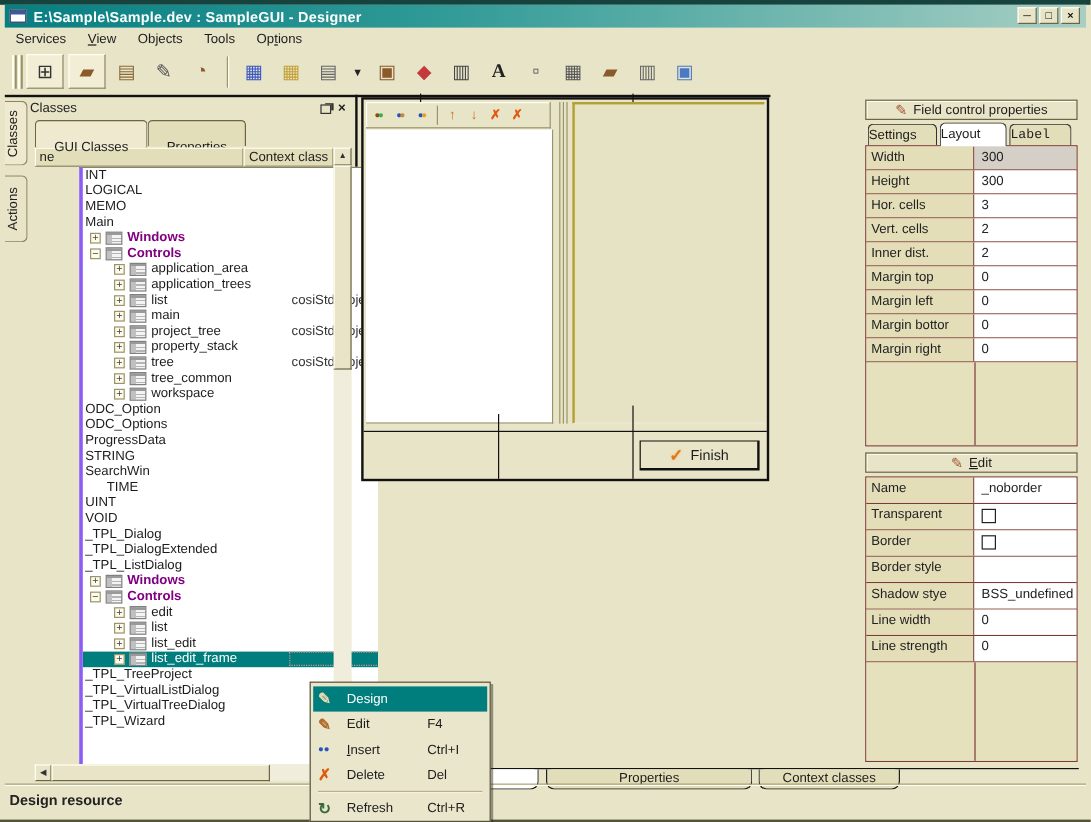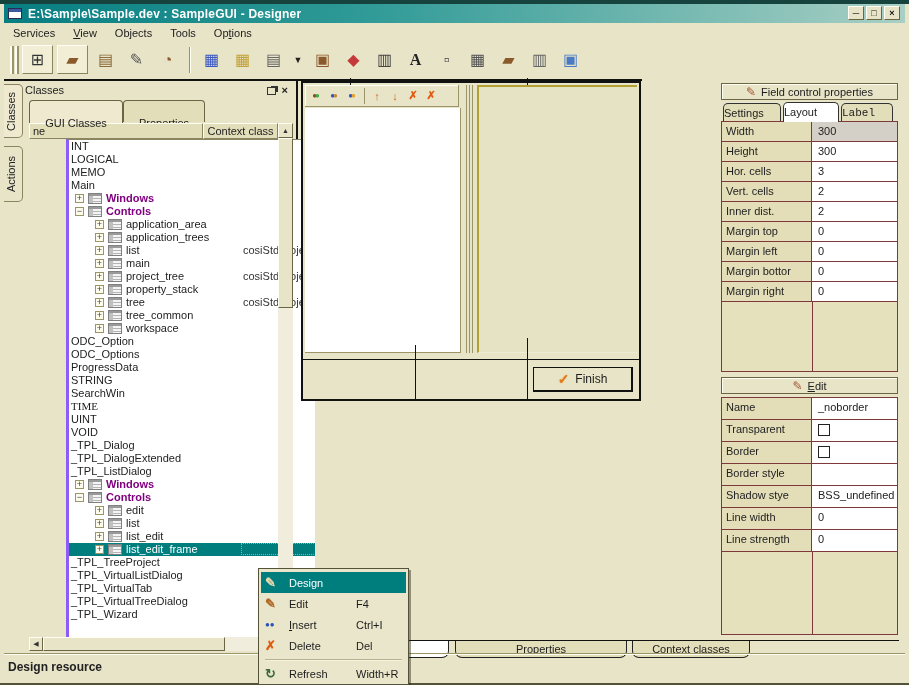--- a/index.html
+++ b/index.html
@@ -309,21 +309,21 @@
       </div>
       <div class="trow" style="padding-left: 2px;">
         <span class="tlabel">ProgressData</span>
       </div>
       <div class="trow" style="padding-left: 2px;">
         <span class="tlabel">STRING</span>
       </div>
       <div class="trow" style="padding-left: 2px;">
         <span class="tlabel">SearchWin</span>
       </div>
-      <div class="trow" style="padding-left: 2px; font-family: Liberation Serif, serif;">
+      <div class="trow" style="padding-left: 20px;">
         <span class="tlabel">TIME</span>
       </div>
       <div class="trow" style="padding-left: 2px;">
         <span class="tlabel">UINT</span>
       </div>
       <div class="trow" style="padding-left: 2px;">
         <span class="tlabel">VOID</span>
       </div>
       <div class="trow" style="padding-left: 2px;">
         <span class="tlabel">_TPL_Dialog</span>
@@ -363,23 +363,20 @@
         <span class="expbox">+</span>
         <span class="formicon"></span>
         <span class="tlabel">list_edit_frame</span>
         <span class="focusrect"></span>
       </div>
       <div class="trow" style="padding-left: 2px;">
         <span class="tlabel">_TPL_TreeProject</span>
       </div>
       <div class="trow" style="padding-left: 2px;">
         <span class="tlabel">_TPL_VirtualListDialog</span>
-      </div>
-      <div class="trow" style="padding-left: 2px;">
-        <span class="tlabel">_TPL_VirtualTab</span>
       </div>
       <div class="trow" style="padding-left: 2px; align-items: flex-end;">
         <span class="tlabel">_TPL_VirtualTreeDialog</span>
       </div>
       <div class="trow" style="padding-left: 2px;">
         <span class="tlabel">_TPL_Wizard</span>
       </div>
     </div>
   <div id="vscroll">
     <div class="sb-btn">▲</div>
@@ -551,15 +548,15 @@
     </div>
     <div class="cm-item">
       <span class="cm-icon" style="color: rgb(224, 90, 16);">✗</span>
       <span class="cm-label">Delete</span>
       <span class="cm-short">Del</span>
     </div>
     <div class="cm-sep"></div>
     <div class="cm-item">
       <span class="cm-icon" style="color: rgb(58, 106, 58);">↻</span>
       <span class="cm-label">Refresh</span>
-      <span class="cm-short">Width+R</span>
+      <span class="cm-short">Ctrl+R</span>
     </div>
   </div>
 
 </body></html>

